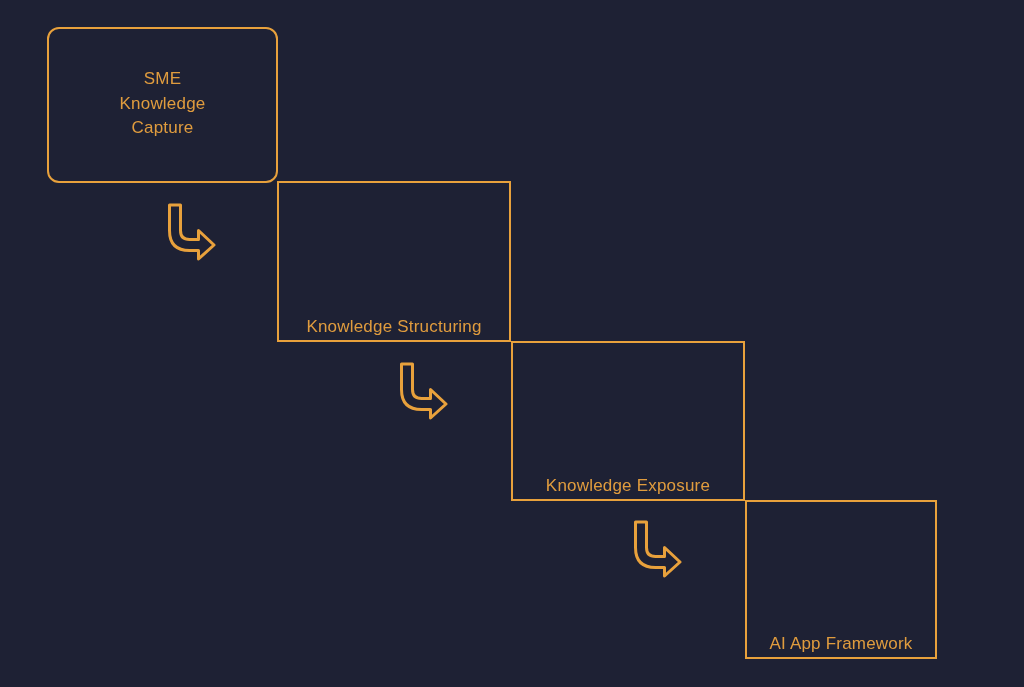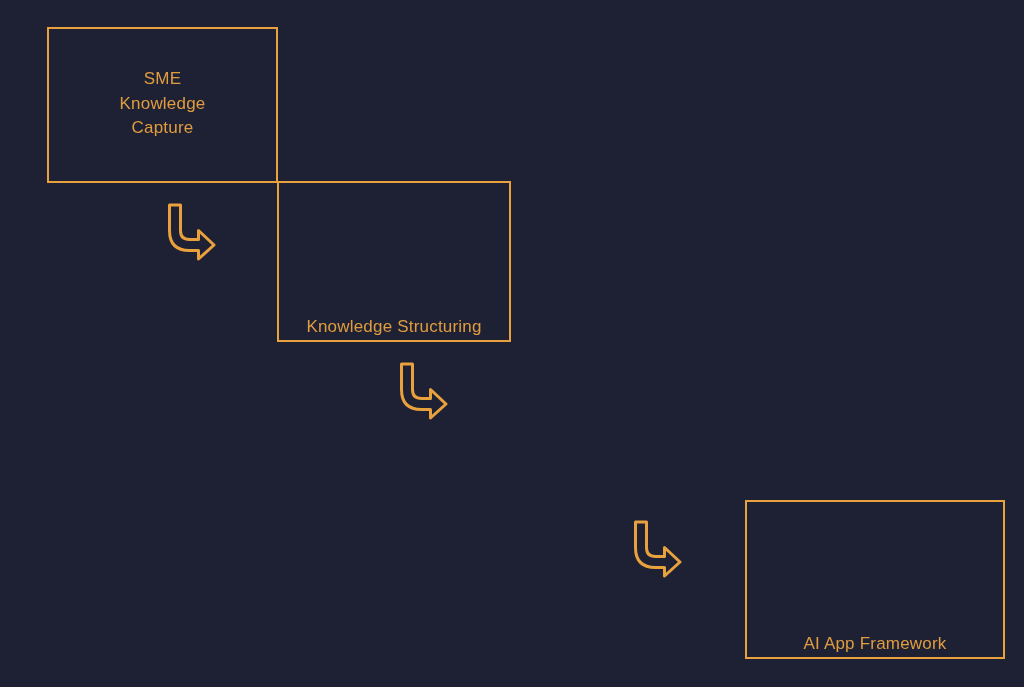--- a/index.html
+++ b/index.html
@@ -40,40 +40,41 @@
     white-space: pre-line;
     user-select: none;
   }
   
   #box-1 {
     left: 47px;
     top: 27px;
     width: 231px;
     height: 156px;
     align-items: flex-start;
+    border-radius: 12px;
   }
   #box-1 .stage-label {
     margin-top: 38px;
   }
   #box-2 {
     left: 277px;
     top: 181px;
     width: 234px;
     height: 161px;
   }
   #box-3 {
     left: 511px;
     top: 341px;
     width: 234px;
     height: 160px;
   }
   #box-4 {
     left: 745px;
     top: 500px;
-    width: 260px;
+    width: 192px;
     height: 159px;
   }
   .connector-arrow {
     position: absolute;
     width: 58px;
     height: 58px;
   }
   .connector-arrow svg {
     display: block;
     width: 100%;
@@ -103,20 +104,23 @@
   <div class="stage-box" id="box-2">
     <span class="stage-label">Knowledge Structuring</span>
   </div>
 
   <div class="connector-arrow" id="arrow-2">
     <svg viewBox="0 0 58 58" xmlns="http://www.w3.org/2000/svg" aria-hidden="true">
       <path d="M9.5 2 L20.5 2 L20.5 27.5 Q20.5 36.5 29.5 36.5 L38.5 36.5 L38.5 27.5 L54 42 L38.5 56 L38.5 47.5 L29.5 47.5 Q9.5 47.5 9.5 27.5 Z" fill="none" stroke="#e8a13c" stroke-width="3" stroke-linejoin="round" stroke-linecap="round"></path>
     </svg>
   </div>
 
+  <div class="stage-box" id="box-3">
+    <span class="stage-label">Knowledge Exposure</span>
+  </div>
 
   <div class="connector-arrow" id="arrow-3">
     <svg viewBox="0 0 58 58" xmlns="http://www.w3.org/2000/svg" aria-hidden="true">
       <path d="M9.5 2 L20.5 2 L20.5 27.5 Q20.5 36.5 29.5 36.5 L38.5 36.5 L38.5 27.5 L54 42 L38.5 56 L38.5 47.5 L29.5 47.5 Q9.5 47.5 9.5 27.5 Z" fill="none" stroke="#e8a13c" stroke-width="3" stroke-linejoin="round" stroke-linecap="round"></path>
     </svg>
   </div>
 
   <div class="stage-box" id="box-4">
     <span class="stage-label">AI App Framework</span>
   </div>

